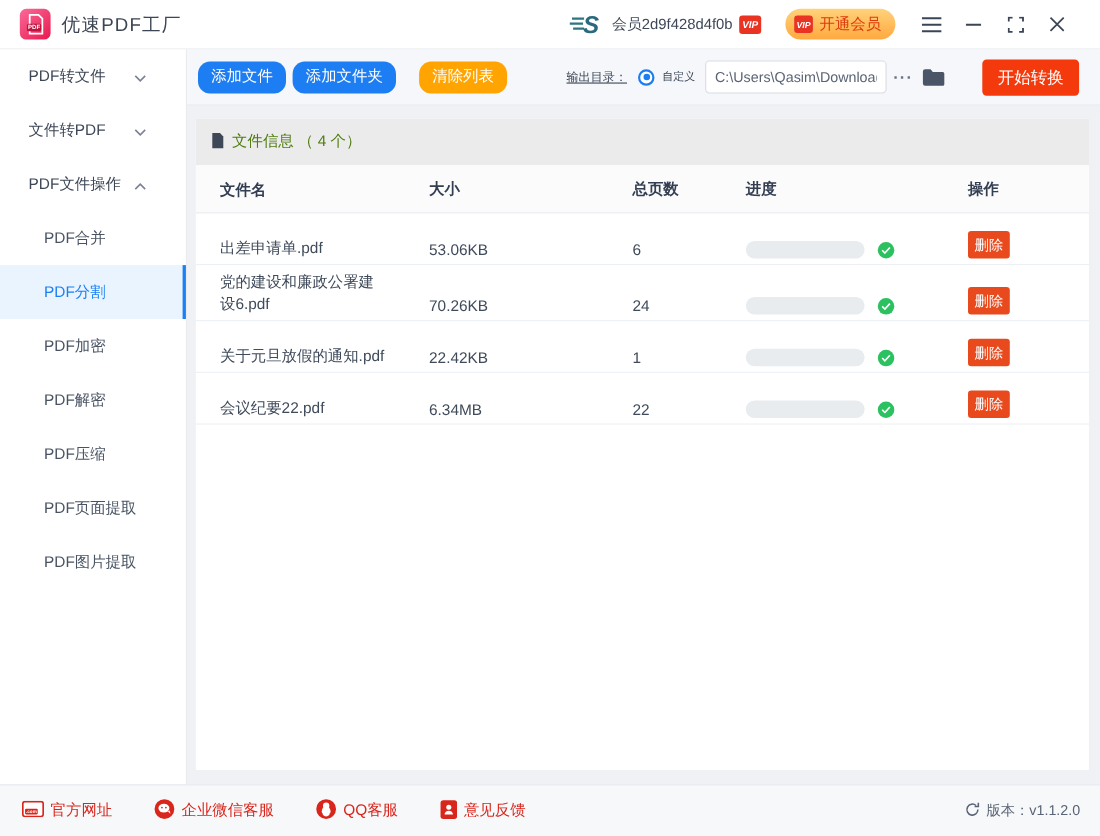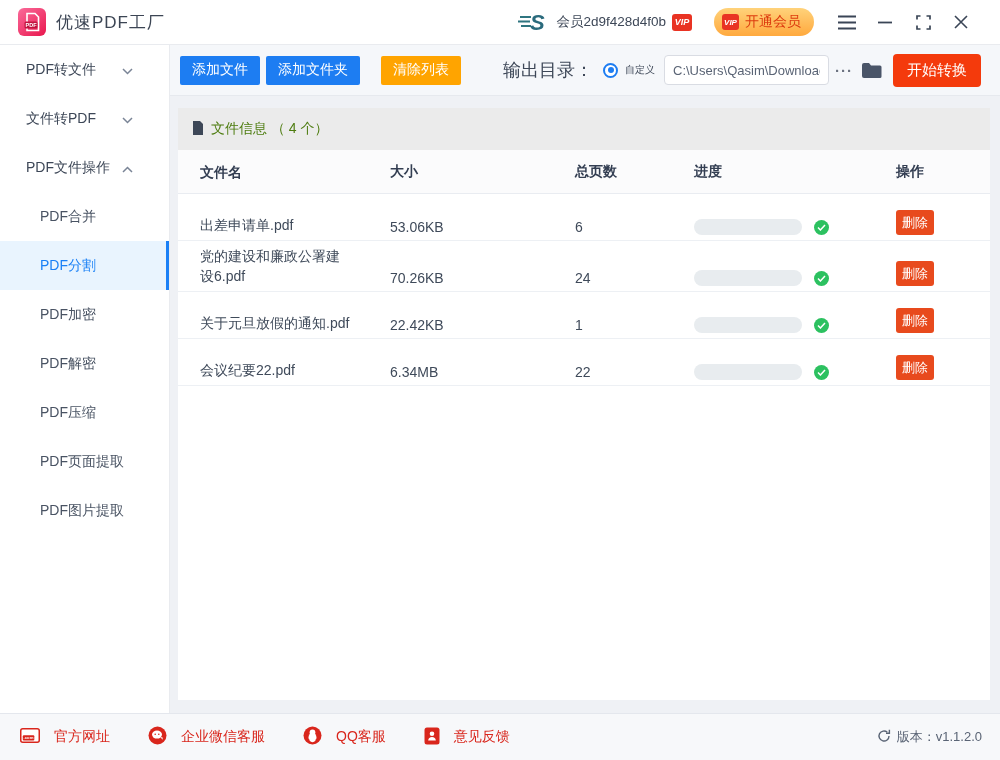--- a/index.html
+++ b/index.html
@@ -36,25 +36,25 @@
   .nav-group { height:49px; display:flex; align-items:center; justify-content:space-between;
                padding:0 36px 0 26px; font-size:14px; color:#3d4757; cursor:pointer; }
   .nav-sub { height:49px; display:flex; align-items:center; padding-left:40px; font-size:14px;
              color:#495363; cursor:pointer; }
   .nav-sub.active { background:#e9f4fe; color:#1a80f6; border-right:3px solid #1a80f6; }
 
   
   .main { flex:1; display:flex; flex-direction:column; background:#eff1f5; min-width:0; }
   .toolbar { height:51px; flex:0 0 51px; background:#f5f7fa; border-bottom:1px solid #e6e9ee;
              display:flex; align-items:center; padding:0 19px 0 10px; }
-  .btn { border:none; cursor:pointer; color:#fff; font-size:14px; height:29px; border-radius:2px;
+  .btn { border:none; cursor:pointer; color:#fff; font-size:14px; height:29px; border-radius:11px;
          padding:0 12px; font-family:inherit; }
   .btn-blue { background:#1d7df2; }
   .btn-orange { background:#ffa400; }
-  .out-label { font-size:18px; color:#3d4757; margin-left:42px; }
+  .out-label { font-size:11px; color:#3d4757; margin-left:54px;text-decoration:underline; }
   .radio { width:15px; height:15px; border:2px solid #1d7df2; border-radius:50%; background:#fff;
            display:inline-flex; align-items:center; justify-content:center; margin-left:10px; cursor:pointer; }
   .radio-dot { width:6px; height:6px; border-radius:50%; background:#1d7df2; }
   .radio-label { font-size:10px; color:#3d4757; margin-left:7px; }
   .path-input { width:165px; height:30px; margin-left:9px; border:1px solid #d9dce3; border-radius:4px;
                 padding:0 8px; font-size:13px; color:#5a6475; background:#fff; font-family:inherit; }
   .more-btn { border:none; background:none; font-size:15px; font-weight:bold; color:#6b7280;
               letter-spacing:1px; margin-left:6px; cursor:pointer; }
   .folder-btn { border:none; background:none; margin-left:8px; cursor:pointer; display:flex; align-items:center; }
   .btn-start { margin-left:auto; background:#f43a0c; height:33px; width:88px; font-size:15px; border-radius:4px; }
@@ -63,34 +63,34 @@
   .card { background:#fff; height:100%; display:flex; flex-direction:column; overflow:hidden; }
   .file-info-bar { height:42px; flex:0 0 42px; background:#ebebeb; display:flex; align-items:center;
                    gap:7px; padding-left:14px; font-size:14px; color:#4d7c0f; }
   .thead { display:flex; align-items:center; min-height:44px; background:#fbfbfc;
            border-bottom:1px solid #e9ecf1; font-size:14px; font-weight:bold; color:#333e52; }
   .trow { display:flex; align-items:flex-end; min-height:47px; border-bottom:1px solid #edf0f4;
           font-size:14px; color:#3f4a5a; padding:5px 0; }
   .col-name { width:212px; padding-left:22px; padding-right:40px; line-height:20px; }
   .col-size { width:185px; }
   .col-pages { width:103px; }
-  .col-progress { width:202px;margin-left:16px; }
+  .col-progress { width:202px; }
   .col-action { flex:1; }
   .progress-wrap { display:flex; align-items:center; gap:12px; }
   .progress-track { width:108px; height:16px; border-radius:8px; background:#e8ecef; overflow:hidden; }
   .progress-fill { height:100%; border-radius:8px; background:#2cc160; }
   .check-badge { width:15px; height:15px; border-radius:50%; background:#2cc160;
                  display:flex; align-items:center; justify-content:center; }
   .btn-delete { width:38px; height:25px; background:#e84a1d; color:#fff; border:none; border-radius:3px;
                 font-size:13px; cursor:pointer; font-family:inherit; }
 
   
   .footer { height:47px; flex:0 0 47px; background:#f7f8fa; border-top:1px solid #e4e7ed;
             display:flex; align-items:center; gap:38px; padding:0 18px 0 20px; }
-  .footer-link { display:flex; align-items:center; gap:14px; font-size:14px; color:#d9261c;
+  .footer-link { display:flex; align-items:center; gap:6px; font-size:14px; color:#d9261c;
                  cursor:pointer; text-decoration:none; }
   .footer-version { margin-left:auto; display:flex; align-items:center; gap:6px; font-size:13px; color:#5a6475; }
 </style>
 </head>
 <body>
 
 <div class="app">
 
   <header class="titlebar">
     <div class="tb-left">

